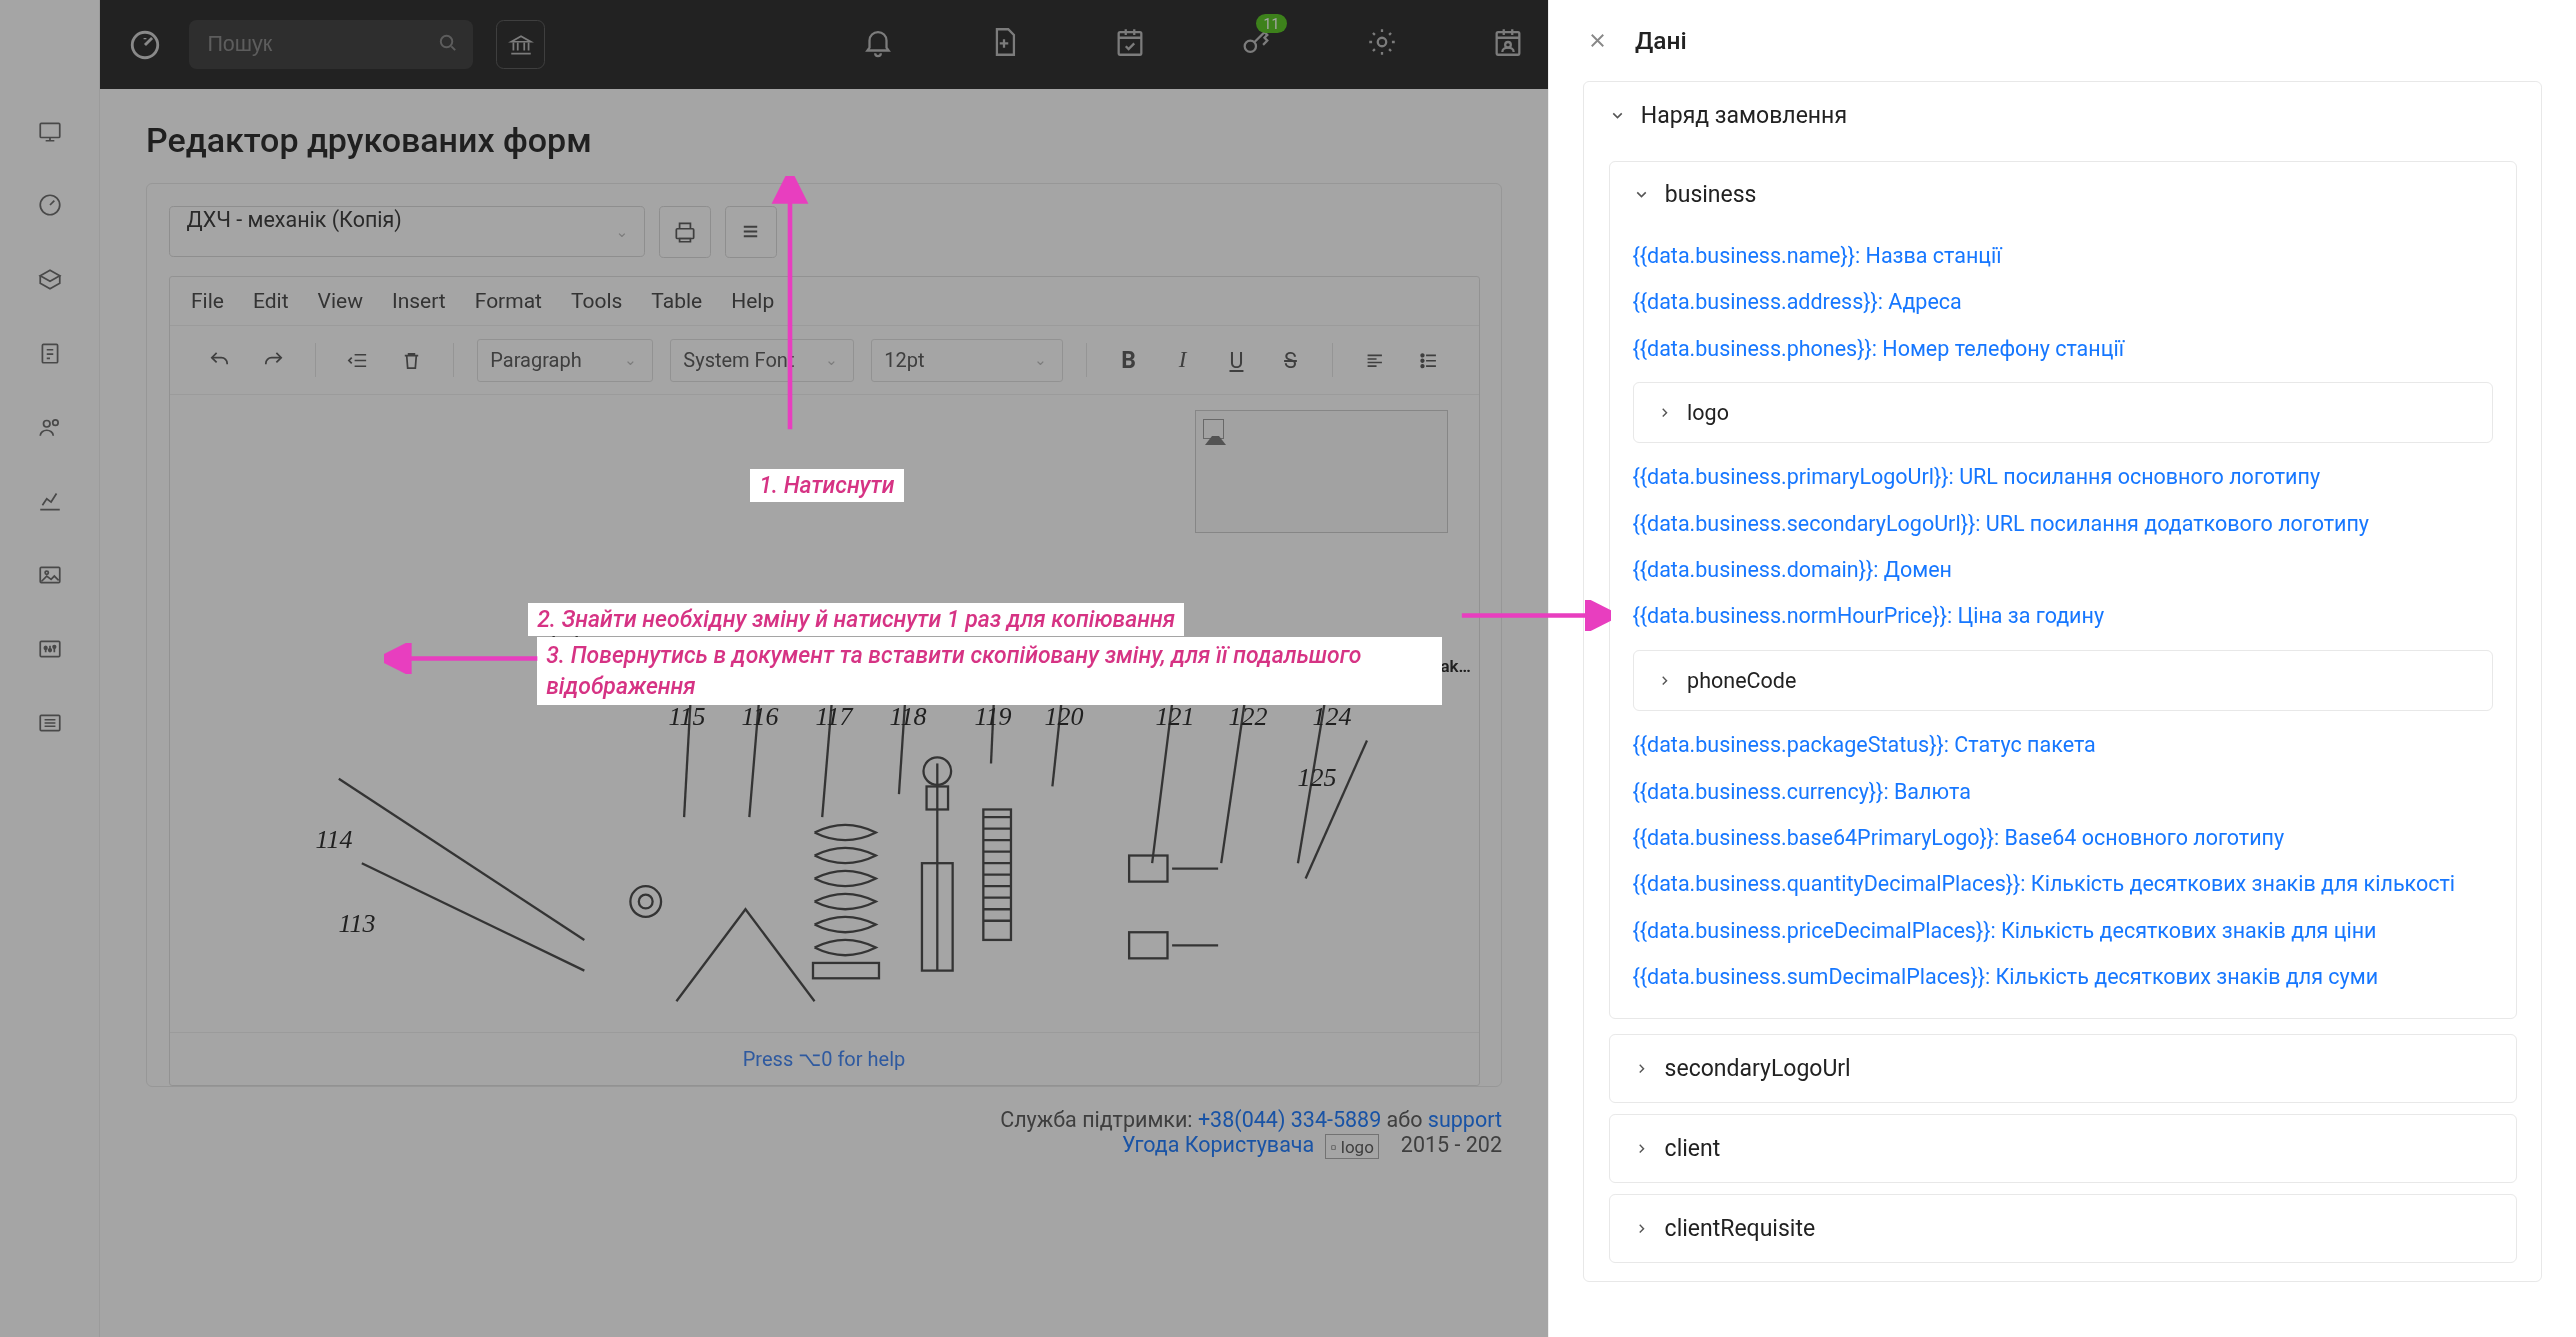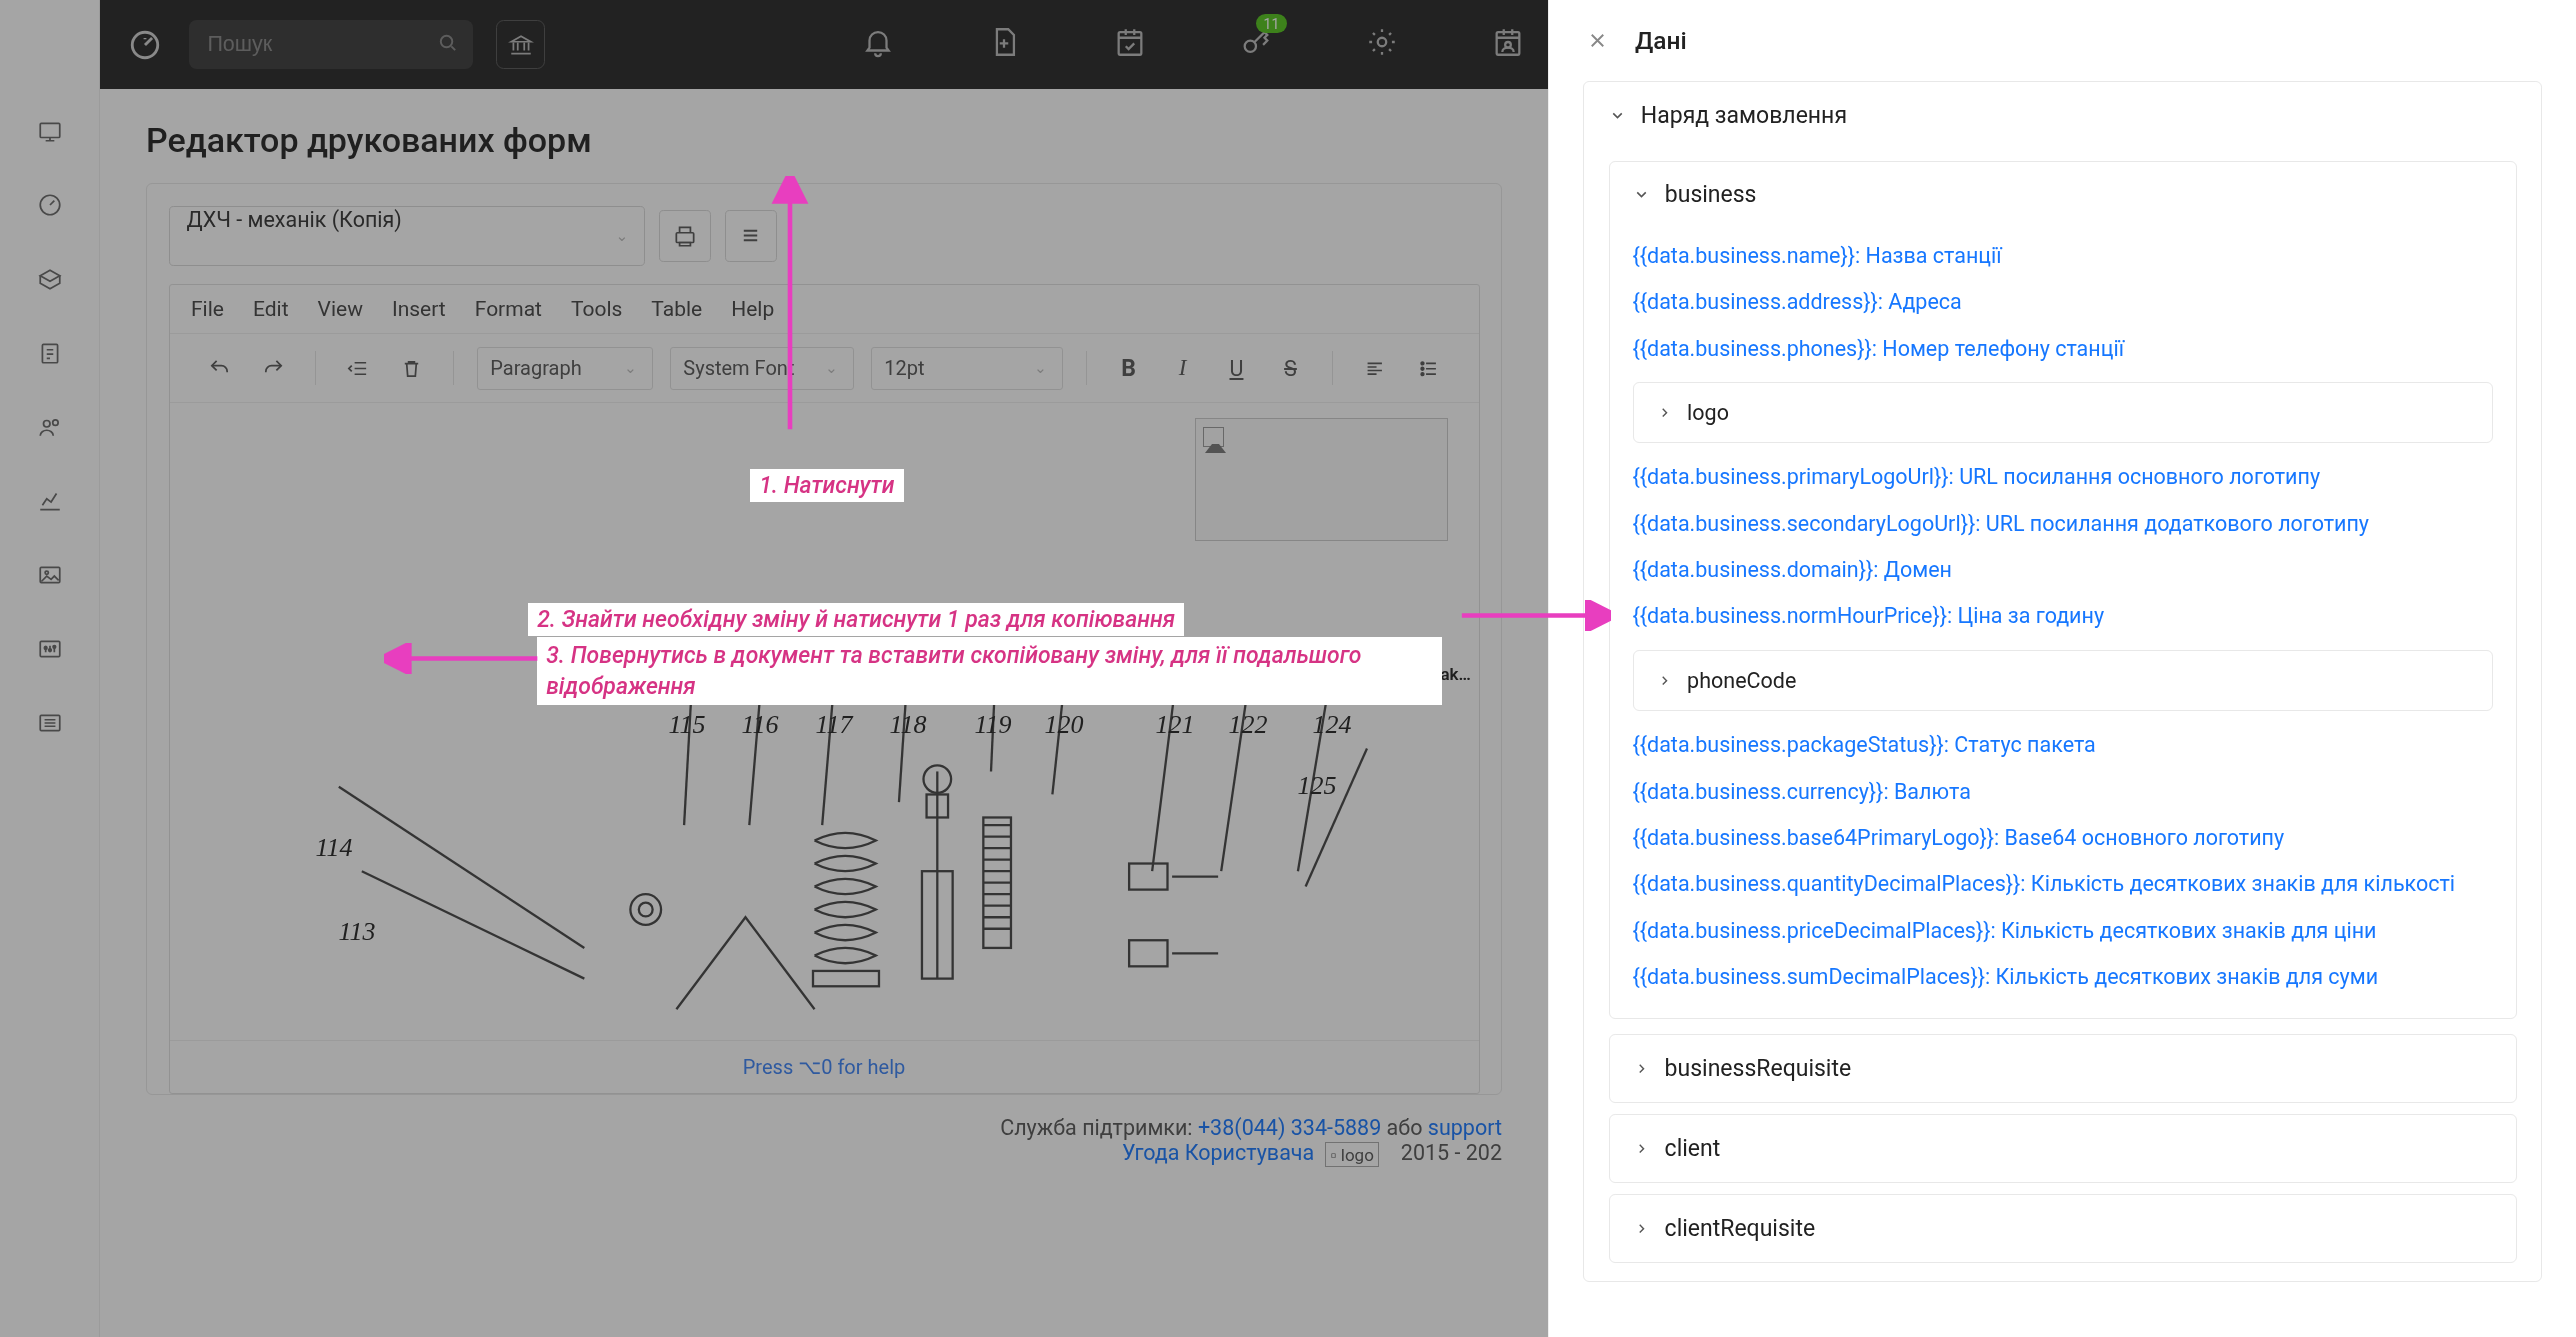--- a/index.html
+++ b/index.html
@@ -25,21 +25,21 @@
   .topbar-icons { display:flex; gap: 92px; align-items:center; }
   .topbar-icons .ti { color:#bbb; position:relative; }
   .key-badge { position:absolute; top:-10.7px; right:-14px; background:#52c41a; color:#fff; font-size:14px; padding:1.5px 7.7px; border-radius:10.7px; min-width:29px; text-align:center; }
 
   
   .page-body { flex:1; background:#fff; position:relative; overflow:hidden; }
   .page-title { font-size: 34px; font-weight:500; padding: 31px 46px 23px; color:#222; }
 
   .editor-card { margin: 0 46px; border:0.8px solid #e8e8e8; border-radius:6.1px; background:#fff; padding: 21.5px 21.5px 0; }
   .editor-topline { display:flex; gap:14px; align-items:center; }
-  .template-select { flex:0 0 476px; height:60px; border:0.8px solid #d9d9d9; border-radius:4.6px; padding: 0 31px 16px 17px; font-size:21.5px; color:#333; background:#fff; position:relative; }
+  .template-select { flex:0 0 476px; height:51px; border:0.8px solid #d9d9d9; border-radius:4.6px; padding: 0 31px 16px 17px; font-size:21.5px; color:#333; background:#fff; position:relative; }
   .sel-arrow { position:absolute; right:15.3px; top:50%; transform:translateY(-50%); color:#bbb; font-size:15.3px; }
   .sq-btn { width:52px; height:52px; border:0.8px solid #d9d9d9; border-radius:4.6px; background:#fff; display:flex; align-items:center; justify-content:center; color:#555; }
 
   .tinymce { margin-top: 18.4px; border:0.8px solid #e0e0e0; border-radius:3.1px; background:#fff; }
   .menubar { display:flex; gap:29px; padding: 12.3px 21.5px; font-size:21px; color:#444; border-bottom:0.8px solid #eee; }
   .toolbar { display:flex; align-items:center; gap:17px; padding: 12.3px 18.4px; border-bottom:0.8px solid #eee; color:#555;justify-content:center; }
   .tb-sep { width:0.8px; height:34px; background:#e5e5e5; margin:0 6.1px; }
   .tb-sel { height:43px; border:0.8px solid #e0e0e0; border-radius:3.1px; padding:0 26px 0 12.3px; font-size:20px; color:#555; background:#fff; position:relative; display:flex; align-items:center; }
   .tb-sel.para { width:176px; }
   .tb-sel.font { width:184px; }
@@ -482,21 +482,21 @@
           </div>
         </div>
 
         <div class="section-list" style="margin-top:15.3px;">
           <div class="collapse-hd" style="border:0.8px solid #e8e8e8; border-radius:6.1px; margin-bottom:10.7px;">
             <span class="chev">
                 <svg width="15.3" height="15.3" viewBox="0 0 24 24" fill="none" stroke="currentColor" stroke-width="2.2">
                   <path d="M9 6l6 6-6 6"></path>
                 </svg>
               </span>
-            <span>businessRequisite</span>
+            <span>secondaryLogoUrl</span>
           </div>
           <div class="collapse-hd" style="border:0.8px solid #e8e8e8; border-radius:6.1px; margin-bottom:10.7px;">
             <span class="chev">
                 <svg width="15.3" height="15.3" viewBox="0 0 24 24" fill="none" stroke="currentColor" stroke-width="2.2">
                   <path d="M9 6l6 6-6 6"></path>
                 </svg>
               </span>
             <span>client</span>
           </div>
           <div class="collapse-hd" style="border:0.8px solid #e8e8e8; border-radius:6.1px;">

